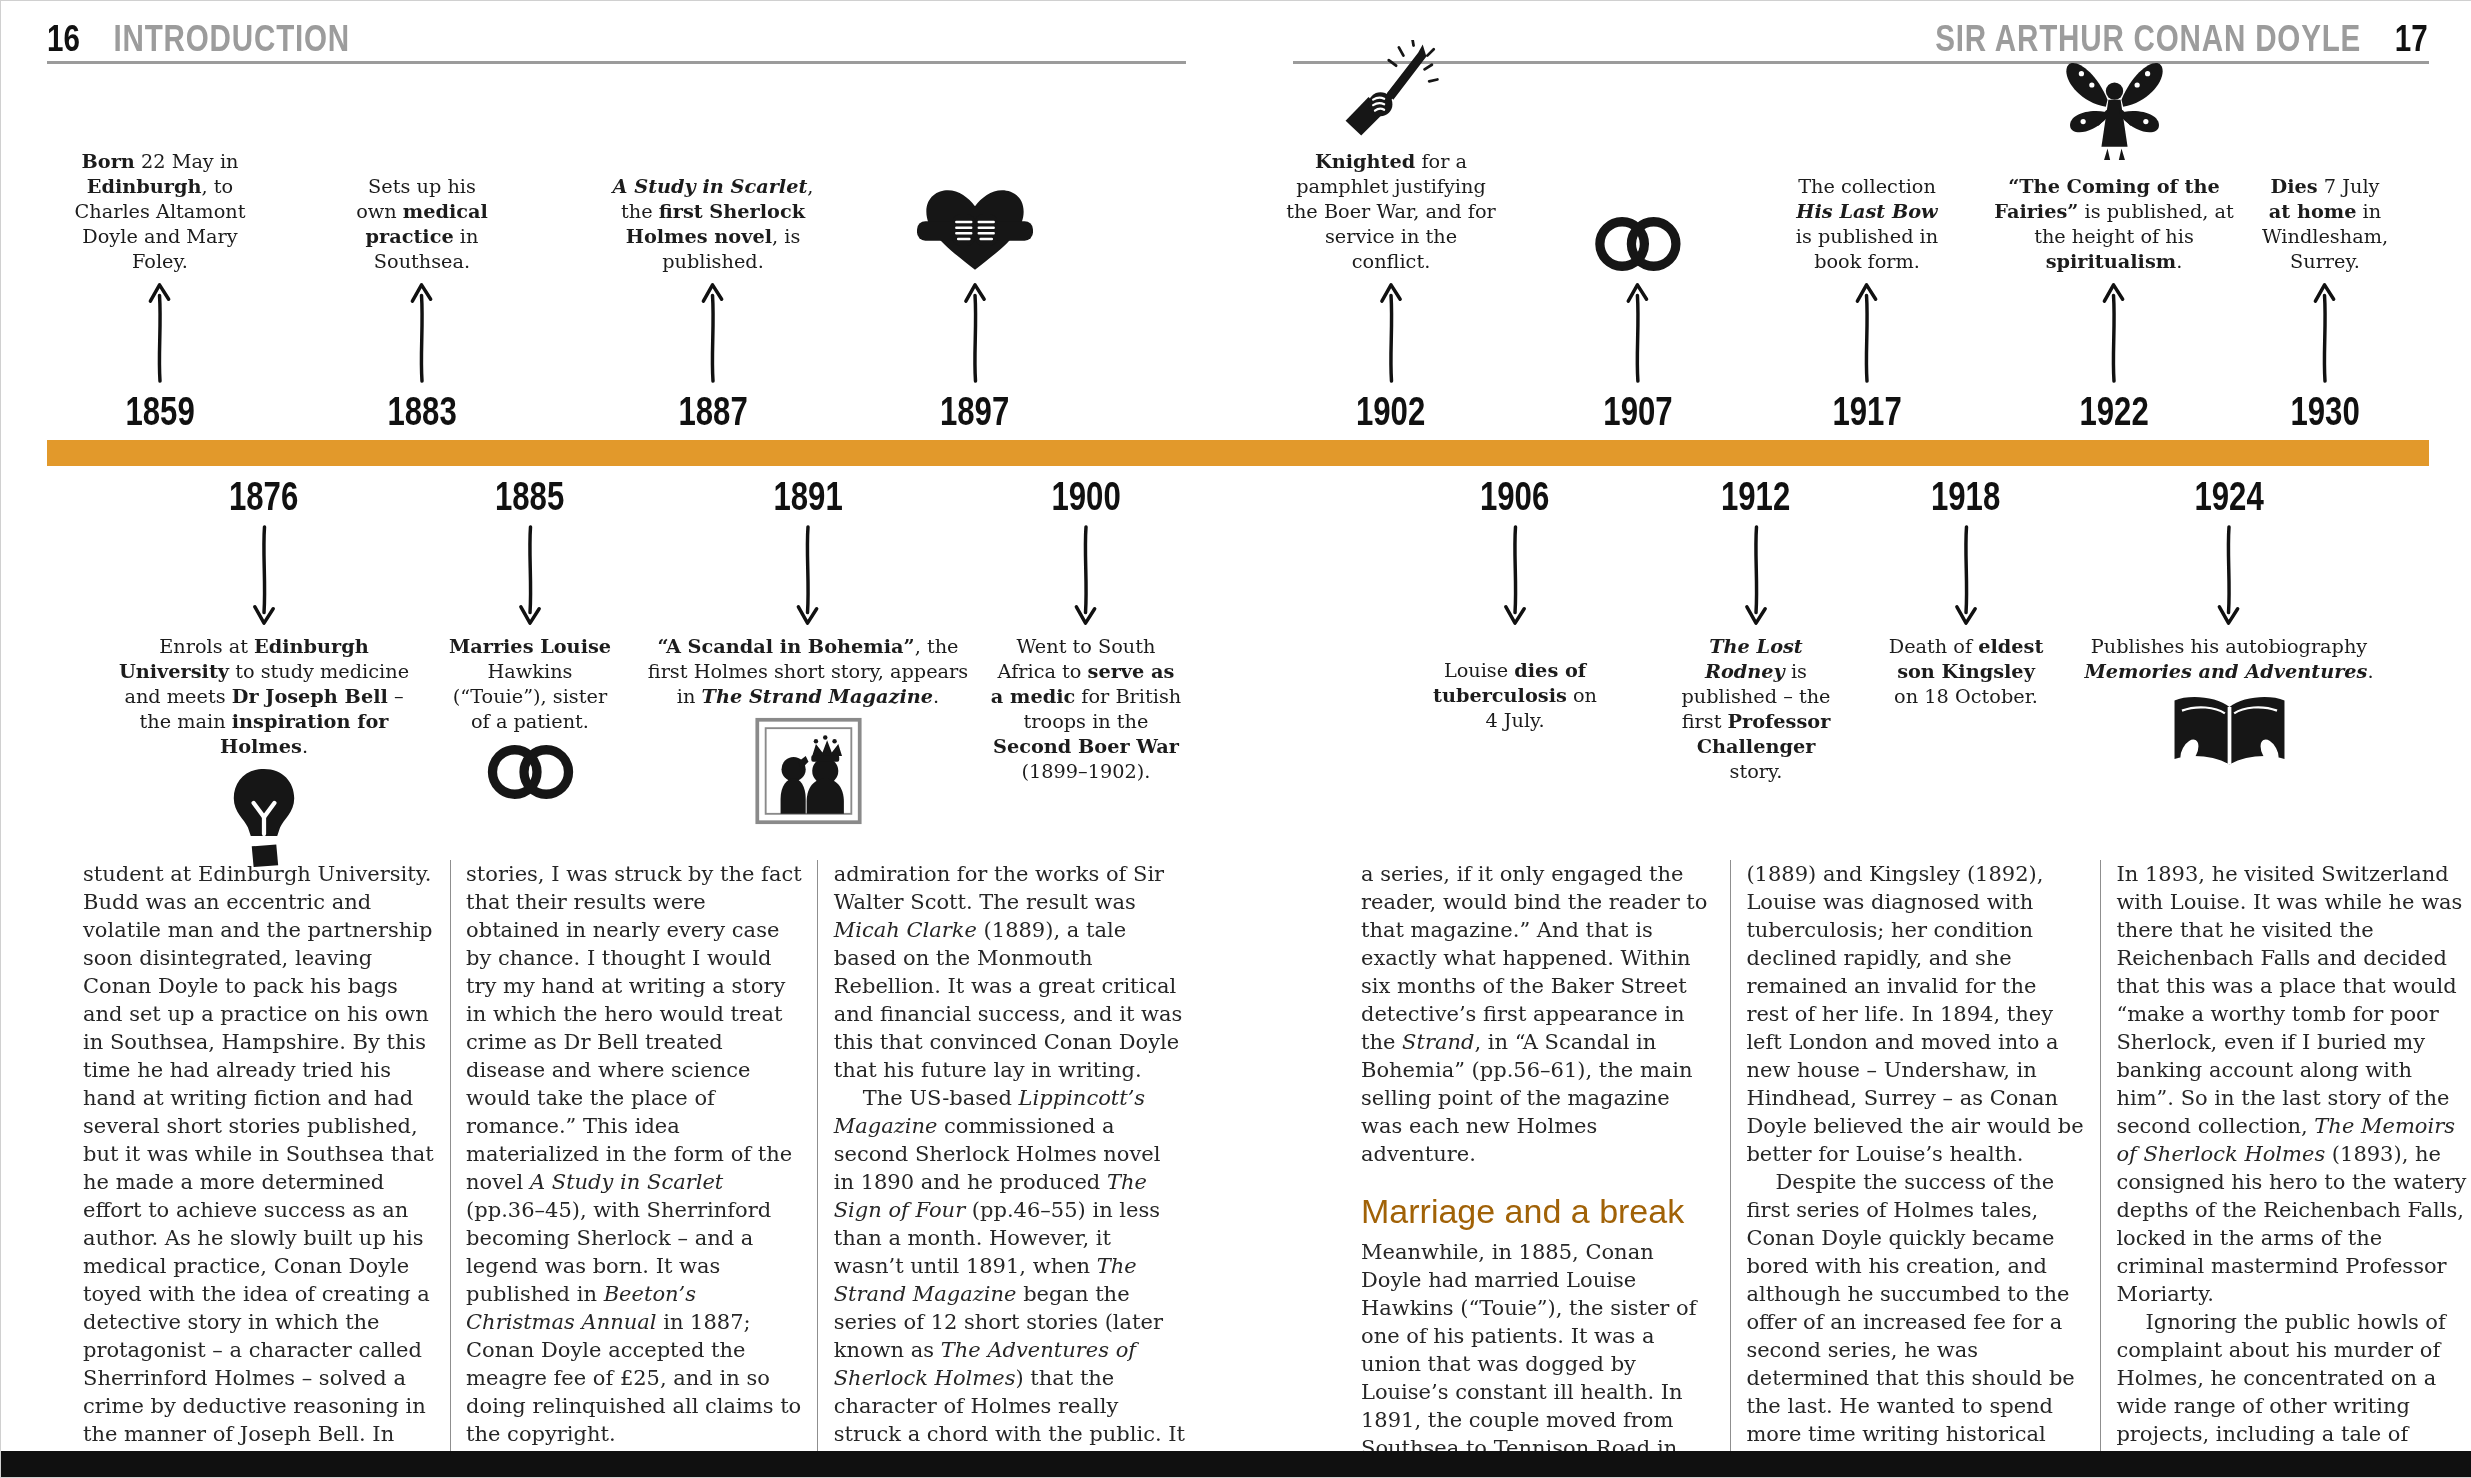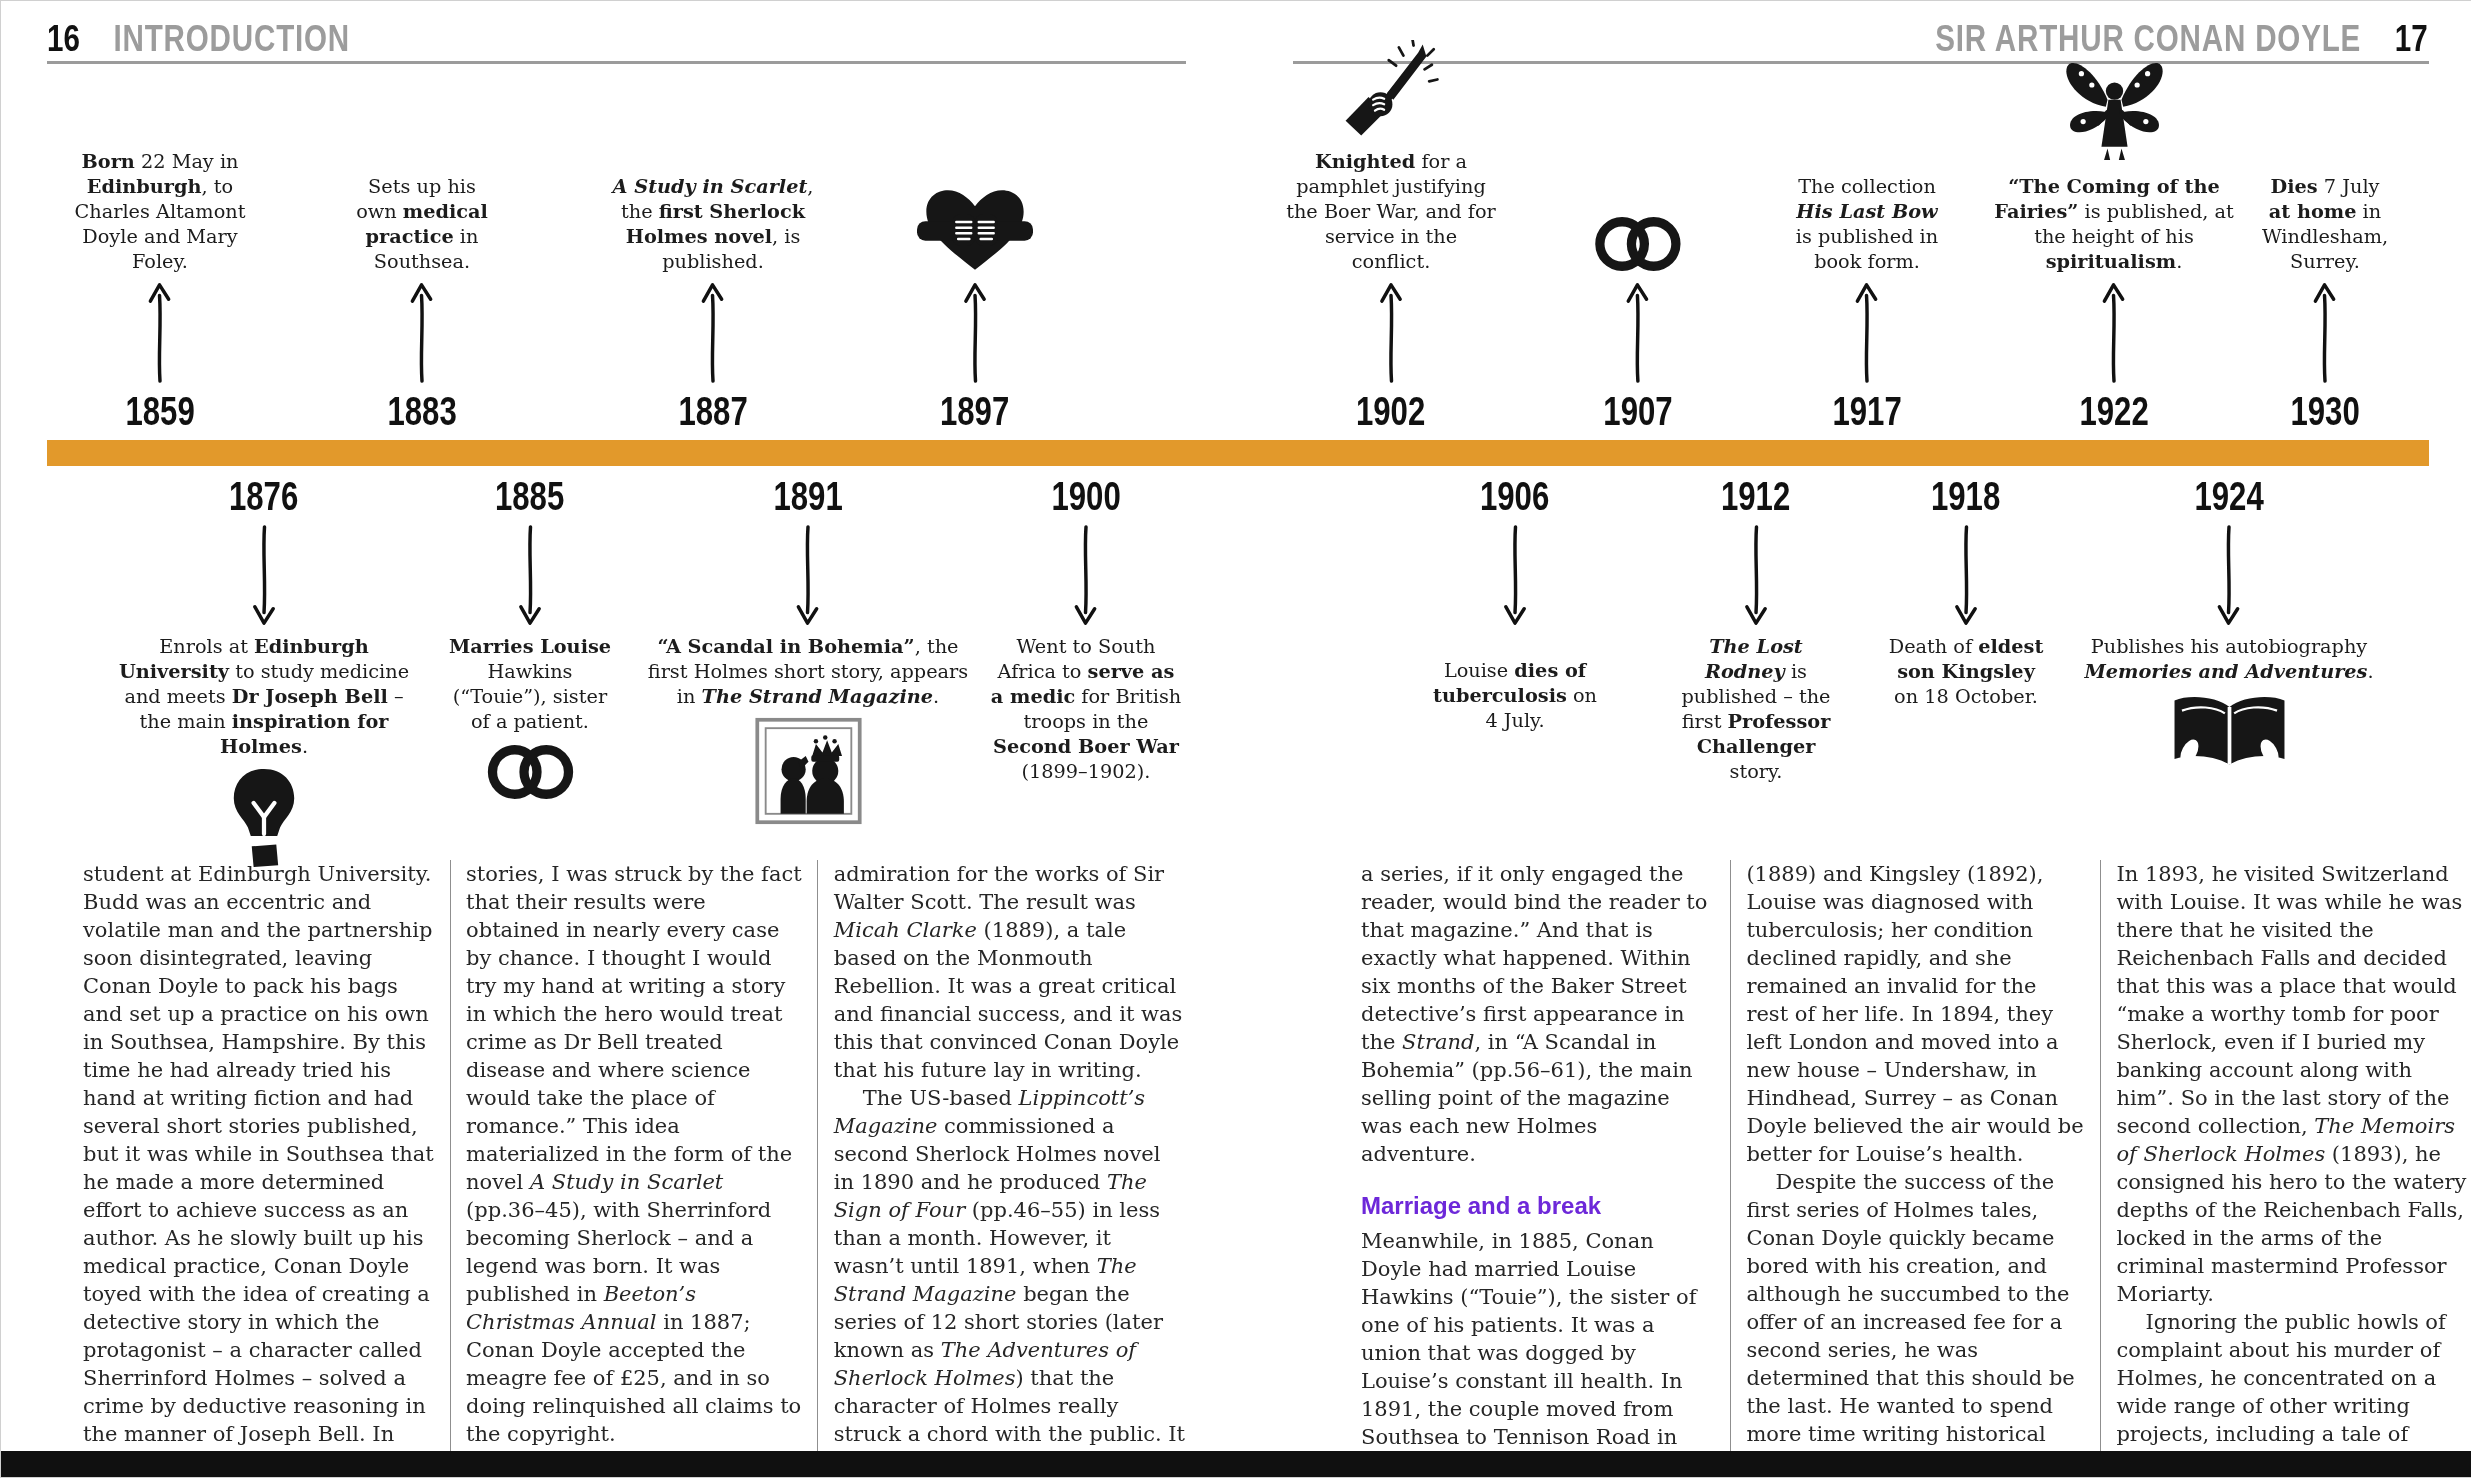--- a/index.html
+++ b/index.html
@@ -35,22 +35,22 @@
               grid-template-columns:1fr 1fr 1fr;}
   #body-left{left:82px;width:1103px;}
   #body-right{left:1325px;width:1110px;margin-left:35px;}
   .col{padding:0 15.4px;font-size:21px;line-height:28px;color:#262626;}
   .col:first-child{padding-left:0;}
   .col:last-child{padding-right:0;}
   .col.ruled{border-right:1.9px solid #8f8f8f;}
   .col p{margin:0;}
   .col p.indent{text-indent:29px;}
   .col .s-i{font-style:italic;}
-  .col h3{font-family:"Liberation Sans", sans-serif;font-weight:bold;font-size:24px;
-          color:#6d28d9;margin:25px 0 7.7px 0;line-height:1.1;}
+  .col h3{font-family:"Liberation Sans", sans-serif;font-weight:normal;font-size:34px;
+          color:#a16207;margin:25px 0 7.7px 0;line-height:1.1;}
   
   #bottom-bar{position:absolute;left:0;bottom:0;width:100%;height:26px;background:#101010;}
 </style>
 </head>
 <body>
 
 <div id="spread">
 
   <div class="hdr hdr-left">
     <span class="num">16</span>

